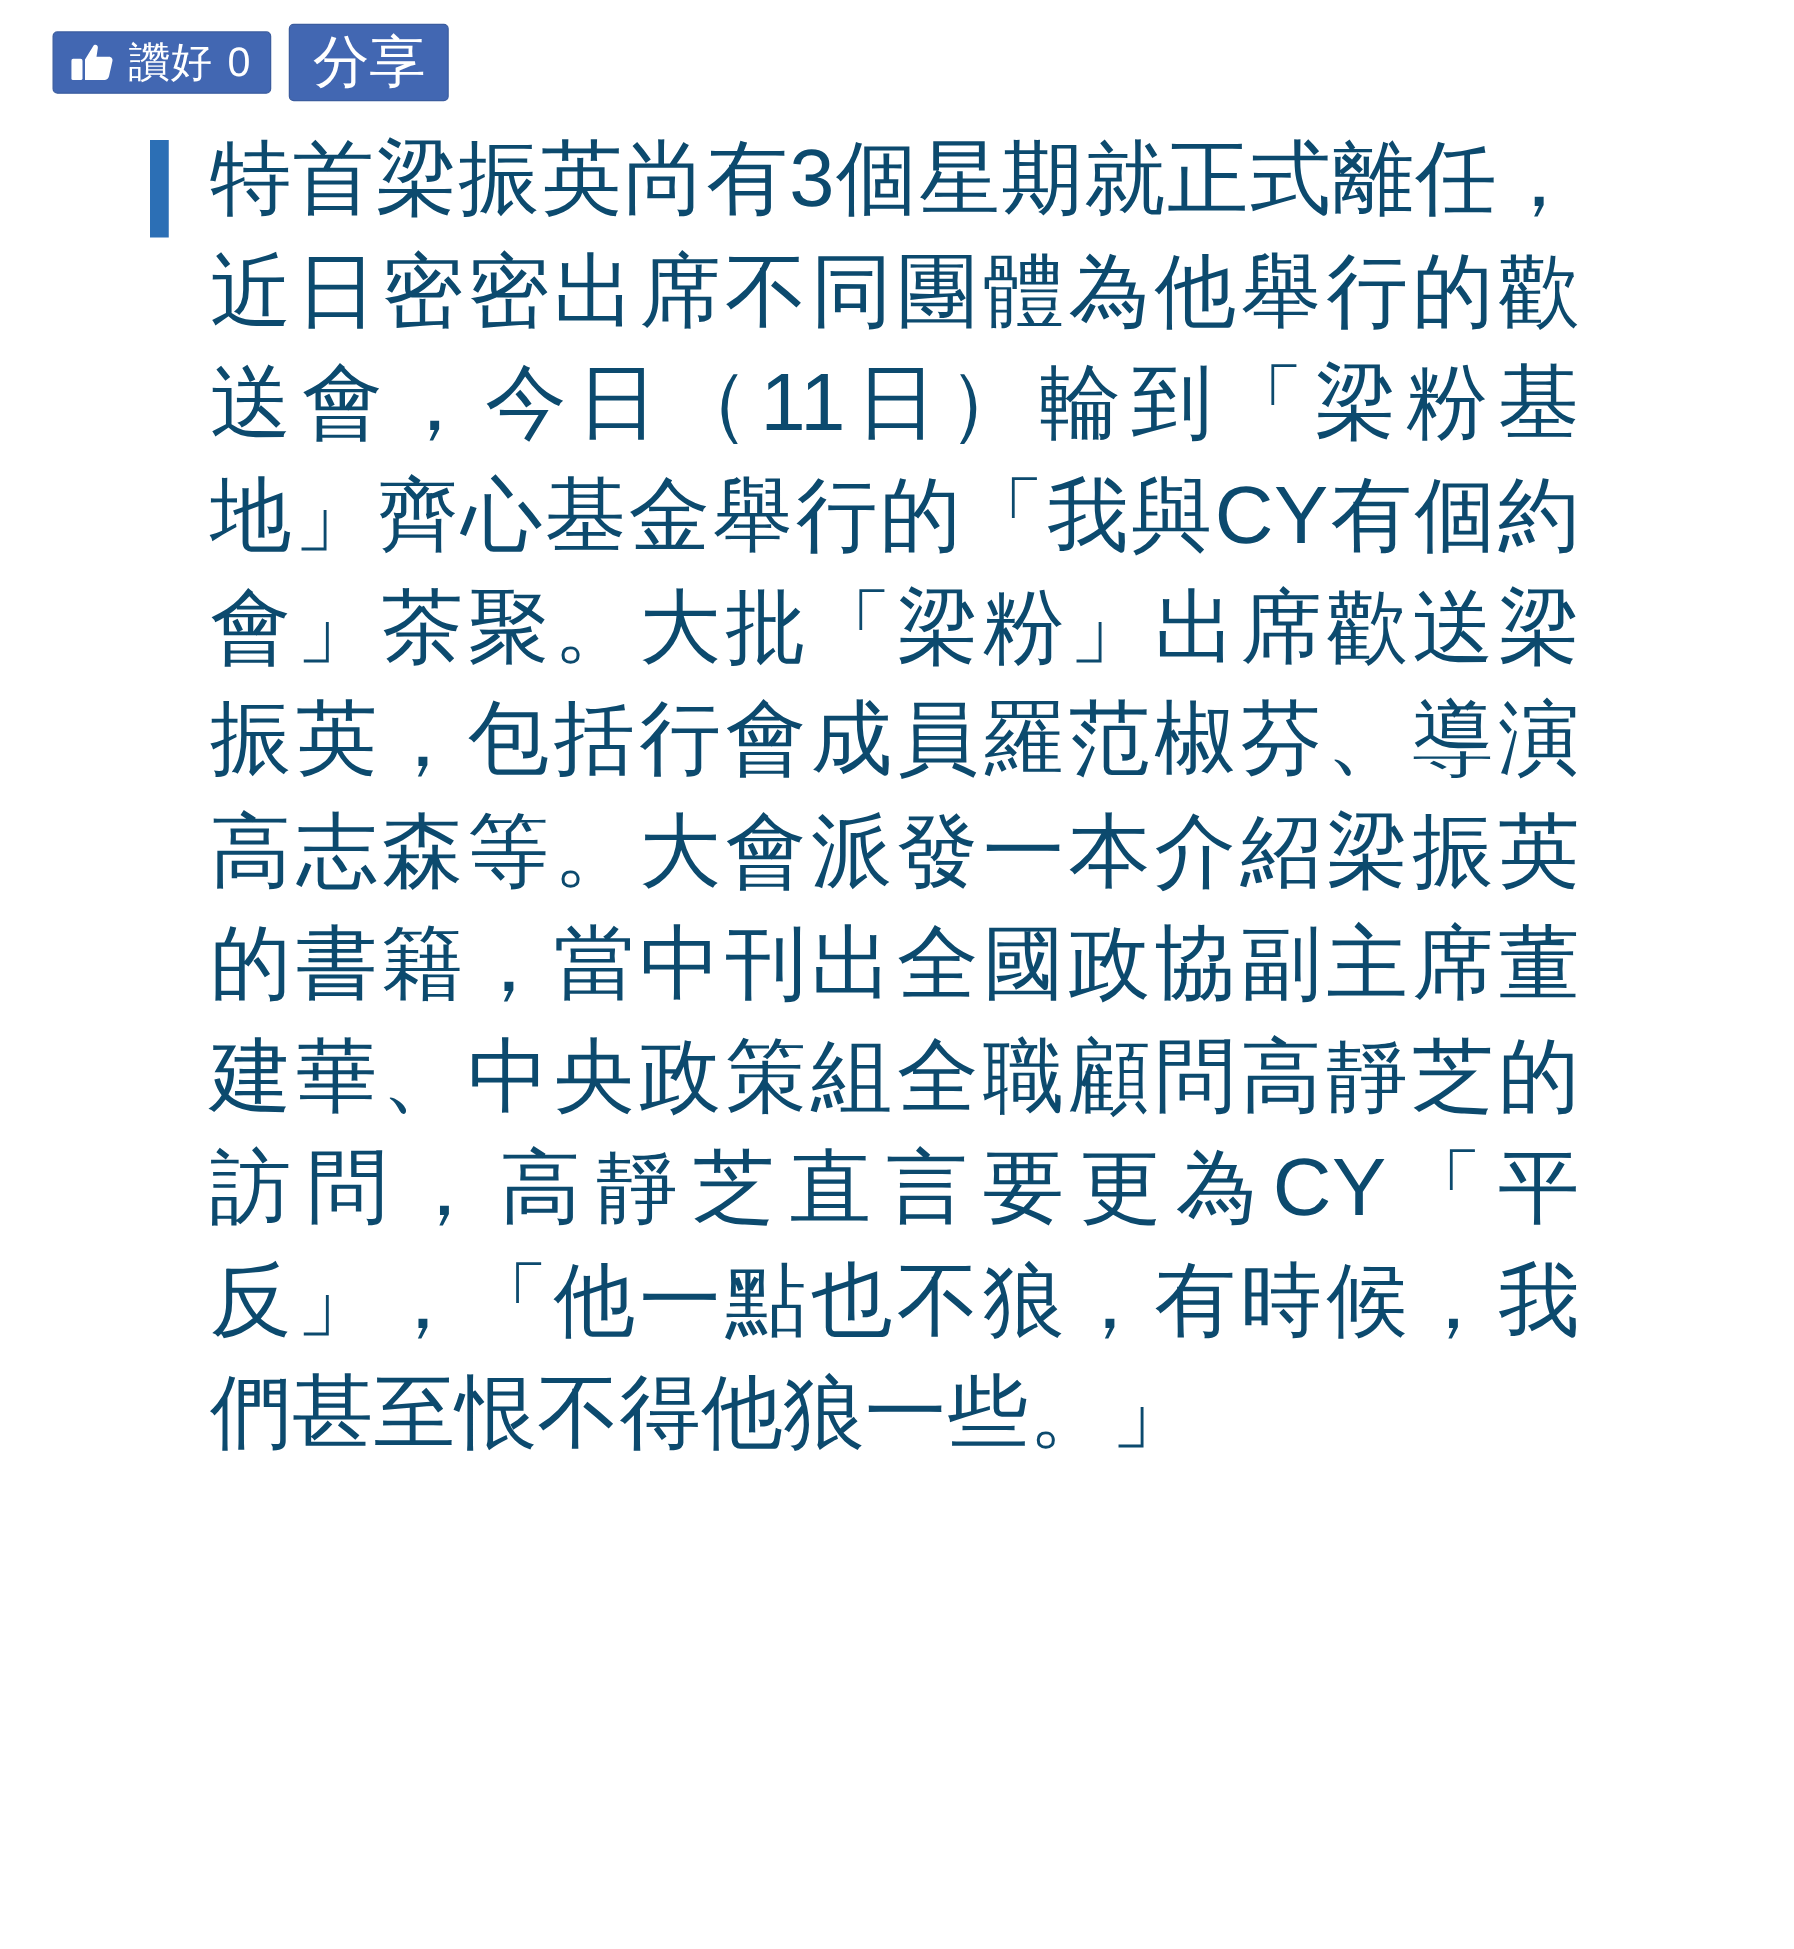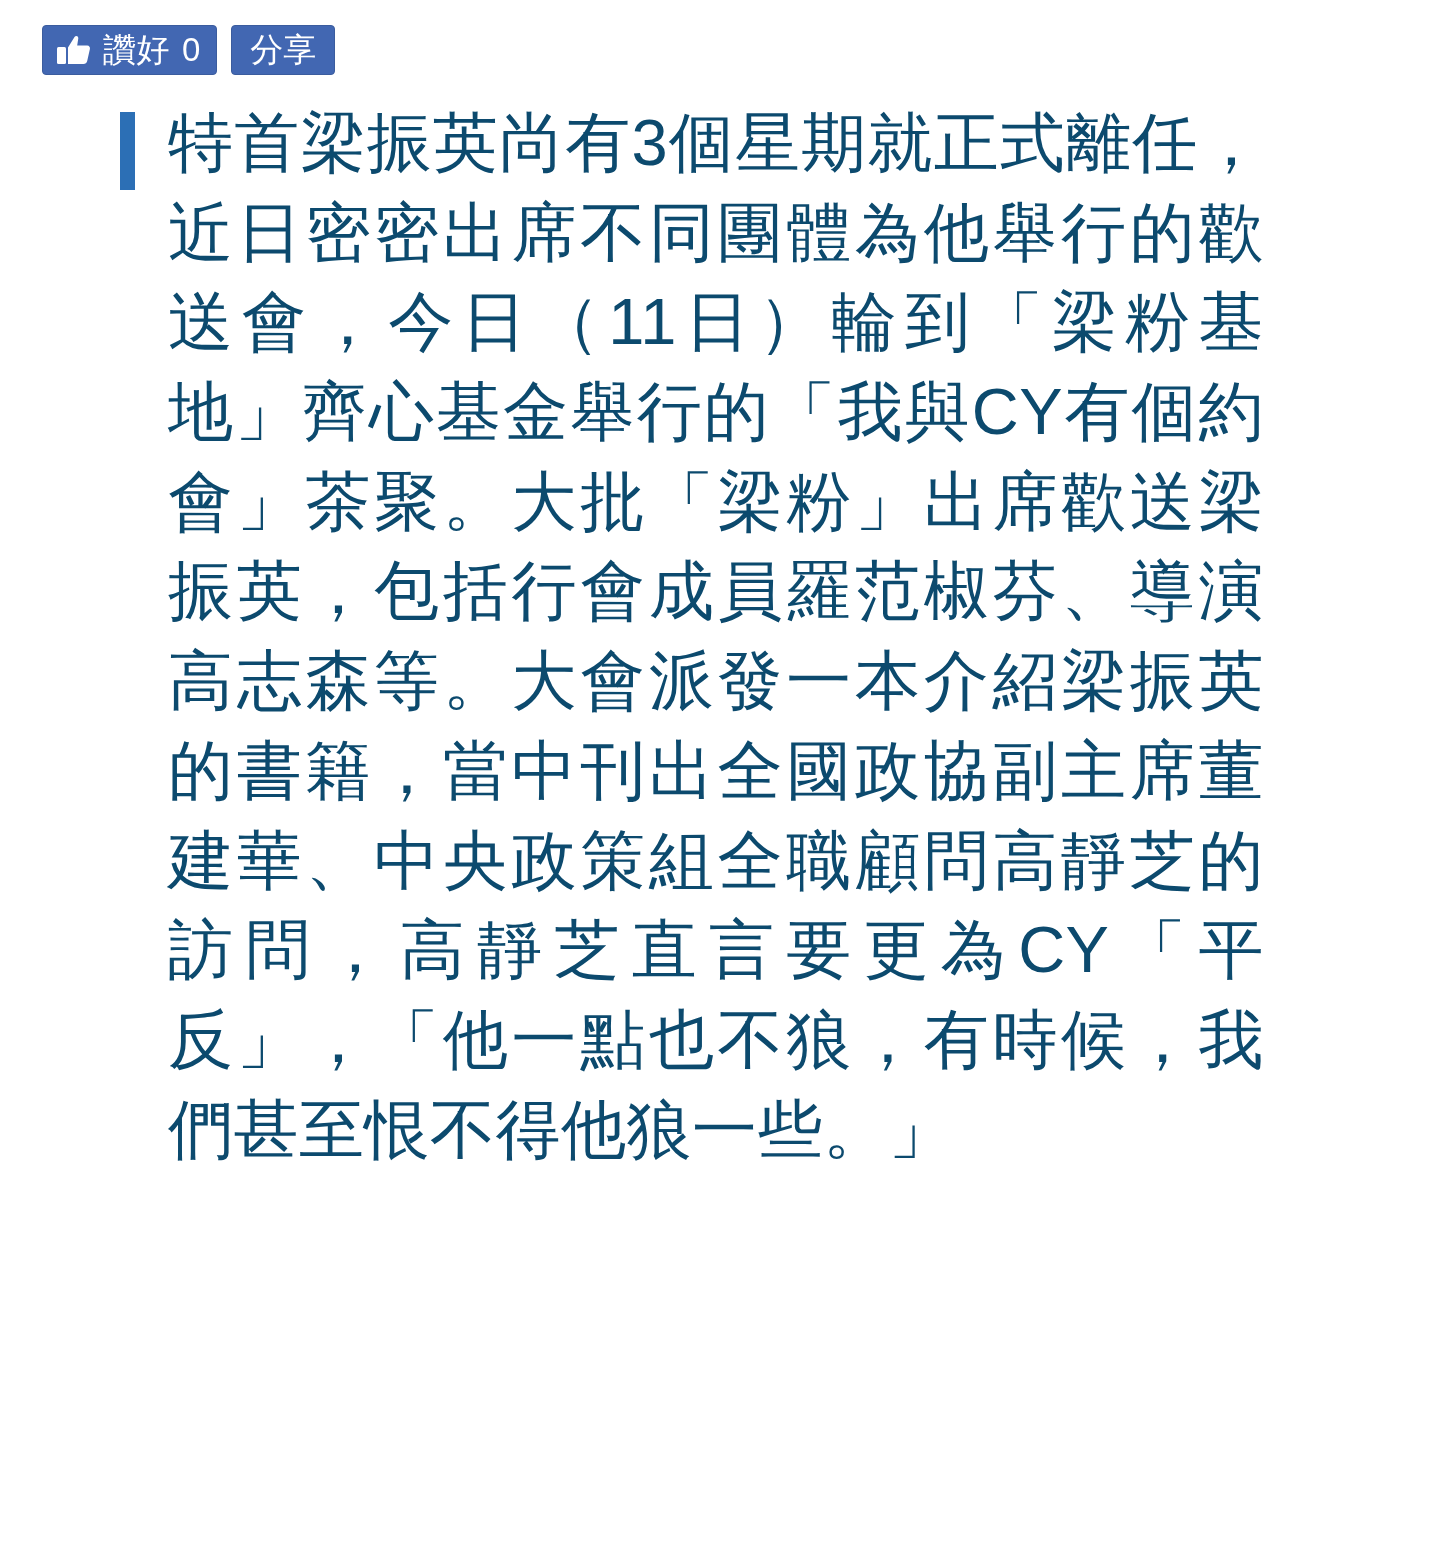--- a/index.html
+++ b/index.html
@@ -64,21 +64,21 @@
   }
 
   .fb-share {
     display: inline-flex;
     align-items: center;
     background: #4267b2;
     color: #ffffff;
     border: 1px solid #3b5c9e;
     border-radius: 4px;
     padding: 7px 18px 8px 18px;
-    font-size: 33px;
+    font-size: 45px;
     line-height: 1;
     cursor: pointer;
     user-select: none;
   }
 
   
   .article {
     position: relative;
     margin: 28px 34px 0 168px;
     padding-right: 30px;

